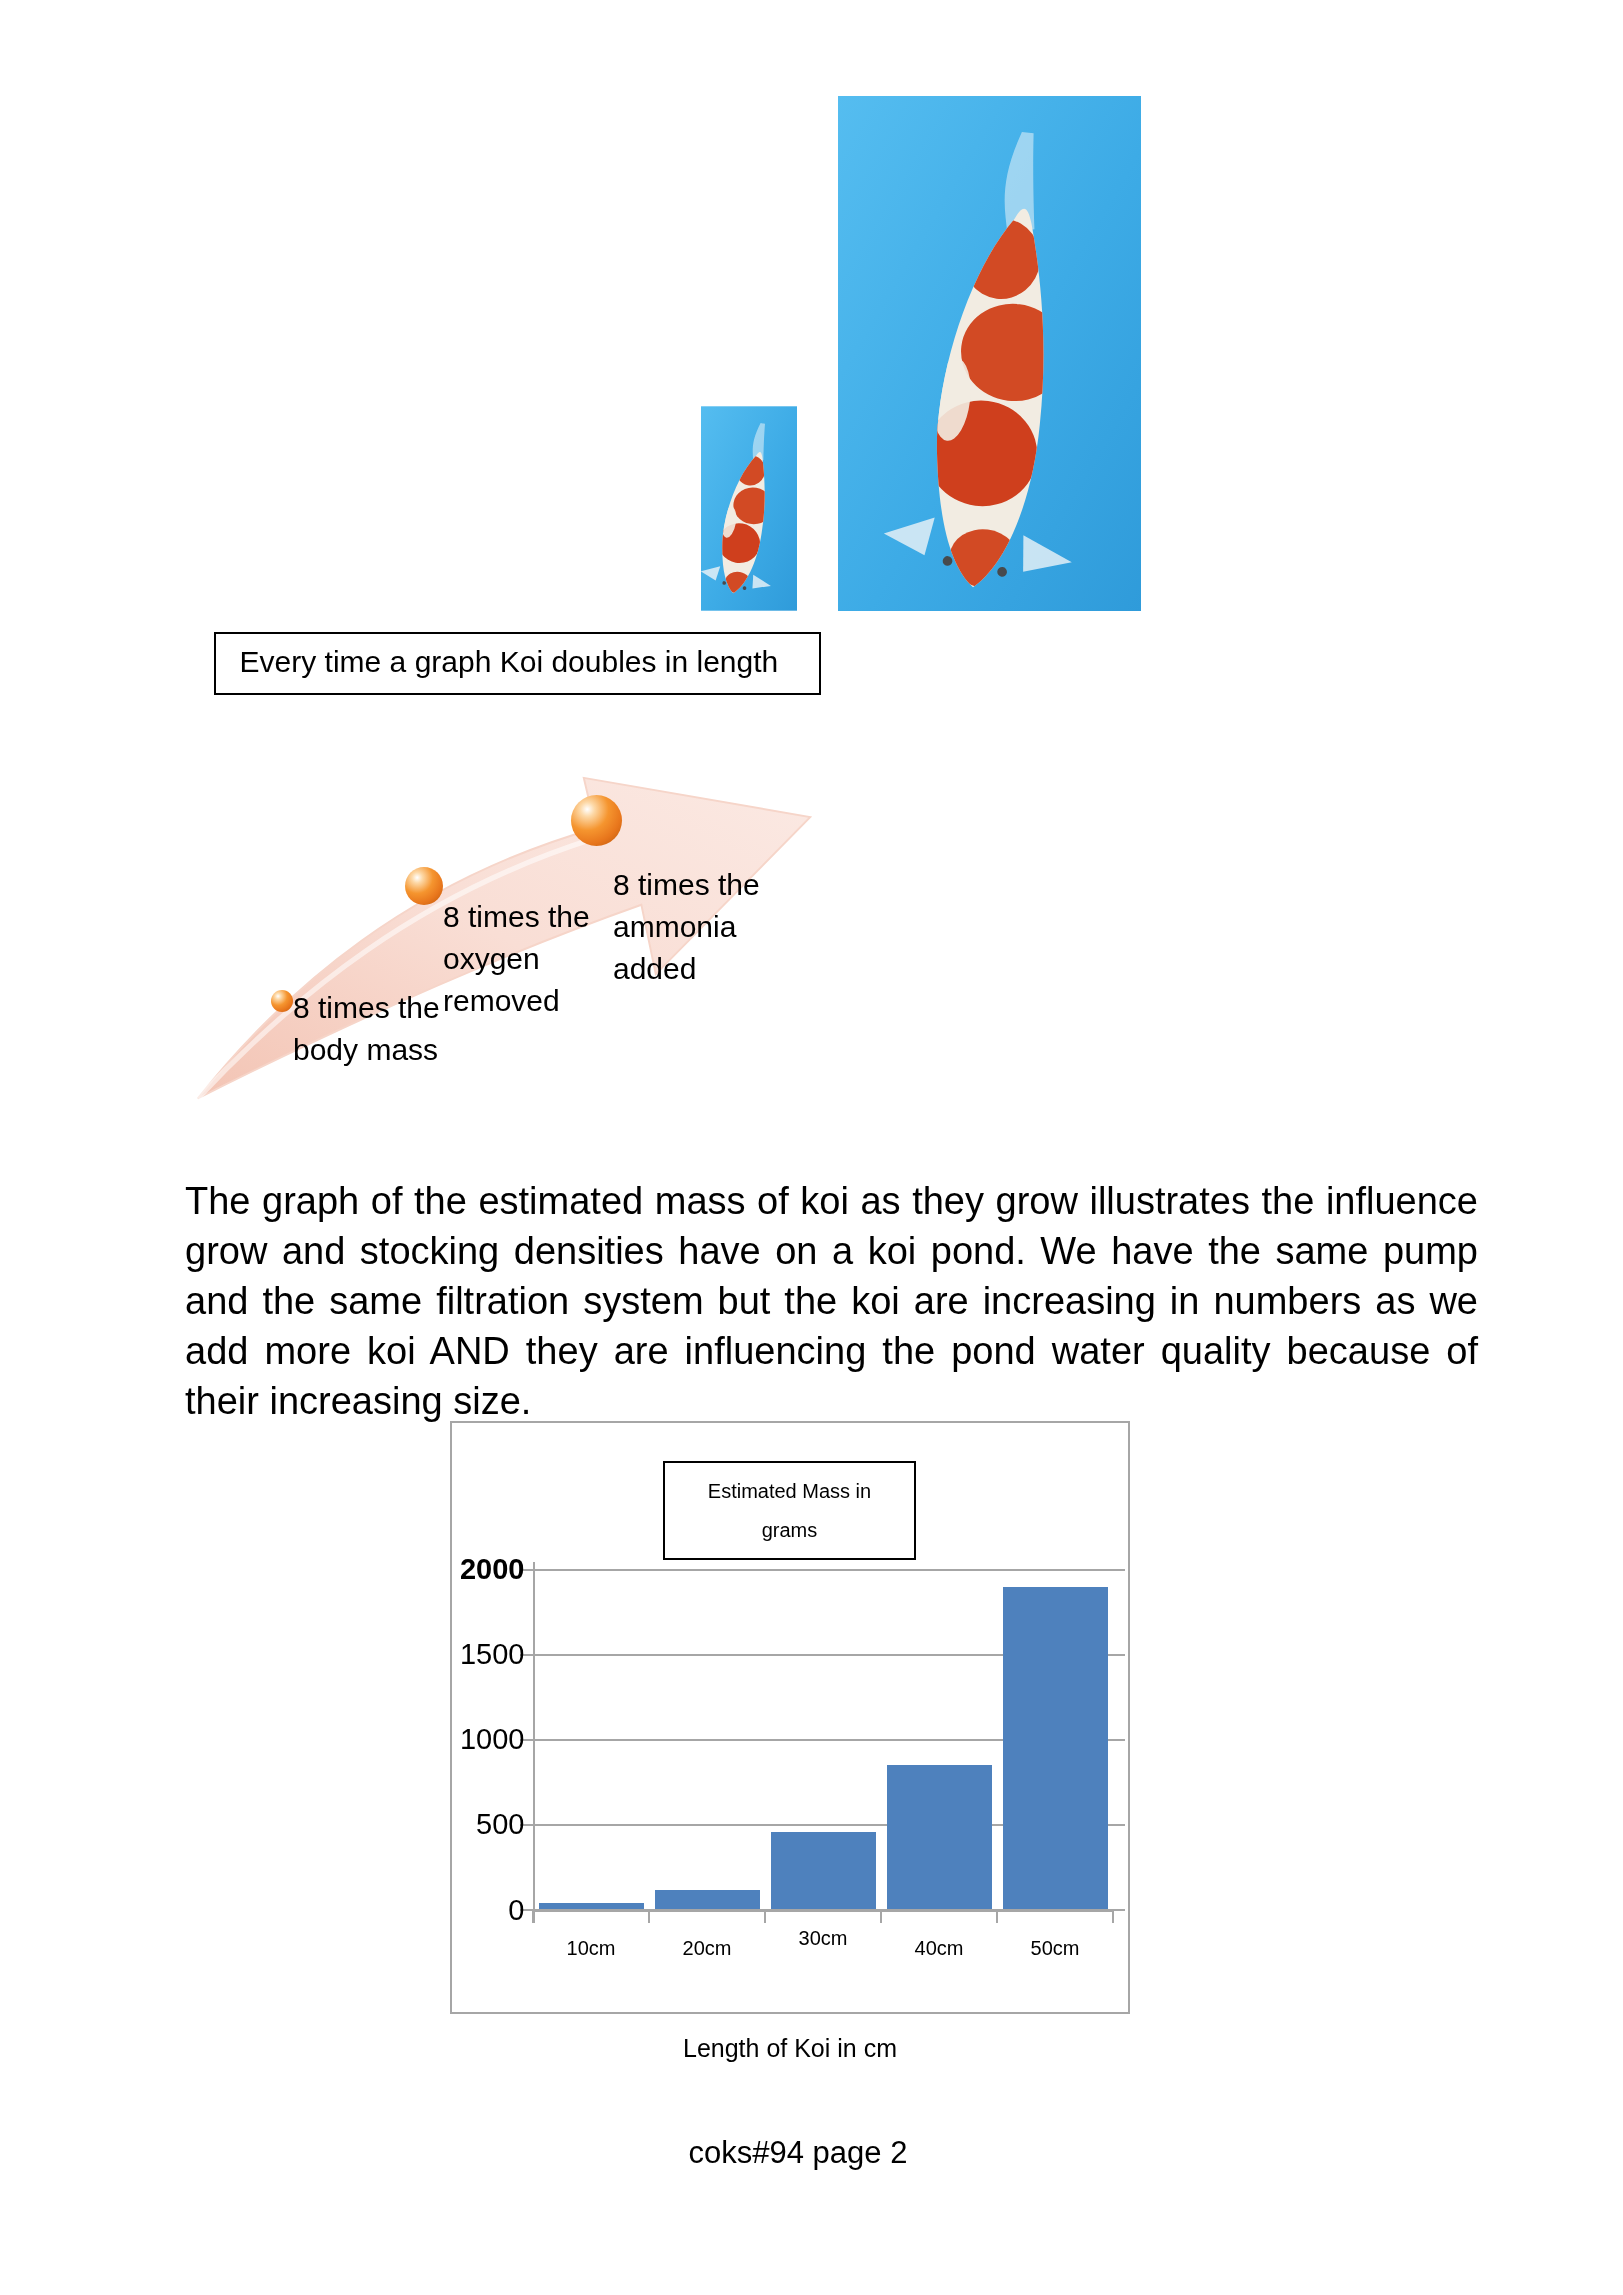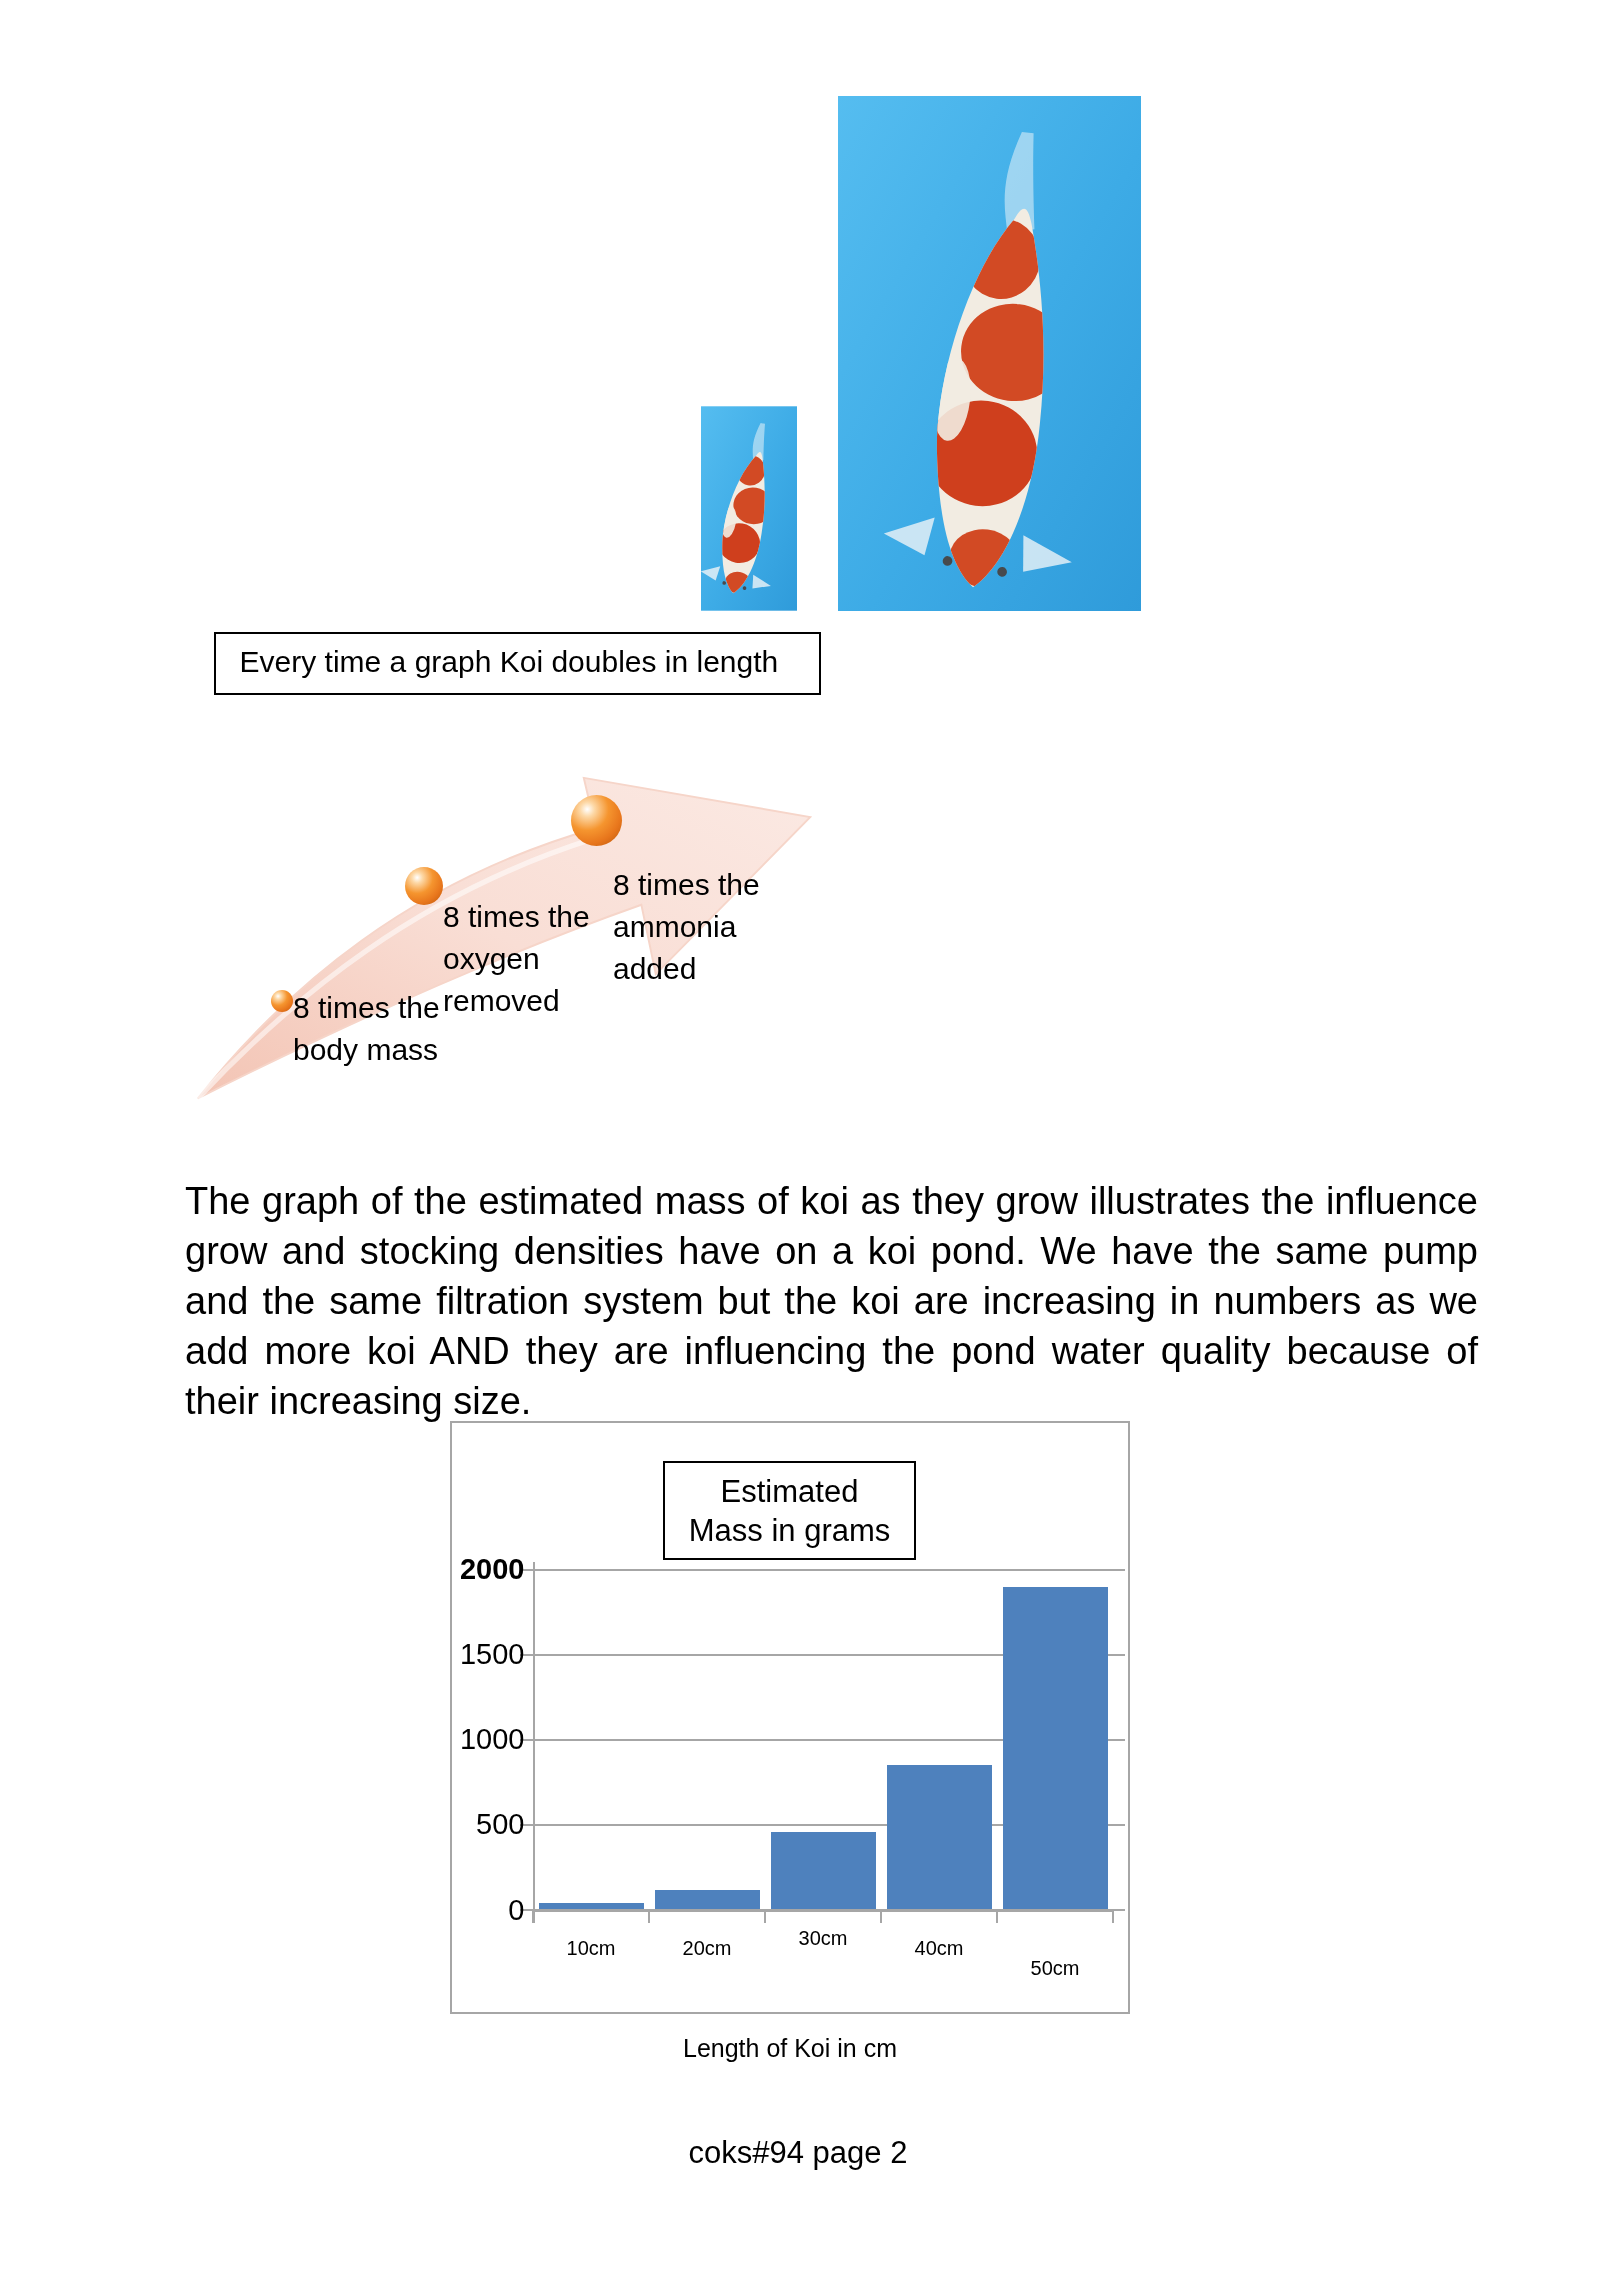--- a/index.html
+++ b/index.html
@@ -32,21 +32,21 @@
     font-size:38px;line-height:50px;text-align:justify;
   }
   .chart-frame{
     position:absolute;left:450px;top:1421px;width:680px;height:593px;
     border:2.6px solid #a6a6a6;box-sizing:border-box;background:#fff;
   }
   .chart-title-box{
     position:absolute;left:211px;top:38px;width:253px;height:99px;
     border:2.6px solid #000;box-sizing:border-box;
     display:flex;align-items:center;justify-content:center;text-align:center;
-    font-size:31px;line-height:39px;padding:3.9px 19.6px;
+    font-size:20px;line-height:39px;padding:3.9px 19.6px;
   }
   .gridline{position:absolute;background:#a6a6a6;height:2px;}
   .tick{position:absolute;background:#a6a6a6;}
   .bar{position:absolute;background:#4e81bd;}
   .ylab{position:absolute;left:-6.5px;width:79px;text-align:right;font-size:29px;line-height:29px;}
   .xlab{position:absolute;text-align:center;font-size:20px;line-height:29px;}
   .chart-caption{
     position:absolute;left:450px;top:2034px;width:680px;
     text-align:center;font-size:25px;
   }
@@ -168,19 +168,19 @@
       <div class="tick" style="left: 80px; top: 487px; width: 2px; height: 13px;"></div>
       <div class="tick" style="left: 196px; top: 487px; width: 2px; height: 13px;"></div>
       <div class="tick" style="left: 312px; top: 487px; width: 2px; height: 13px;"></div>
       <div class="tick" style="left: 428px; top: 487px; width: 2px; height: 13px;"></div>
       <div class="tick" style="left: 544px; top: 487px; width: 2px; height: 13px;"></div>
       <div class="tick" style="left: 660px; top: 487px; width: 2px; height: 13px;"></div>
       <div class="xlab" style="left: 81px; top: 511px; width: 116px;">10cm</div>
       <div class="xlab" style="left: 197px; top: 511px; width: 116px;">20cm</div>
       <div class="xlab" style="left: 313px; top: 501px; width: 116px;">30cm</div>
       <div class="xlab" style="left: 429px; top: 511px; width: 116px;">40cm</div>
-      <div class="xlab" style="left: 545px; top: 531px; width: 116px; text-align: center;">50cm</div>
+      <div class="xlab" style="left: 545px; top: 511px; width: 116px; text-align: center;">50cm</div>
     </div>
 </div>
 <div class="chart-caption">Length of Koi in cm</div>
 
 <div class="footer">coks#94 page 2</div>
 
 
 </body></html>

